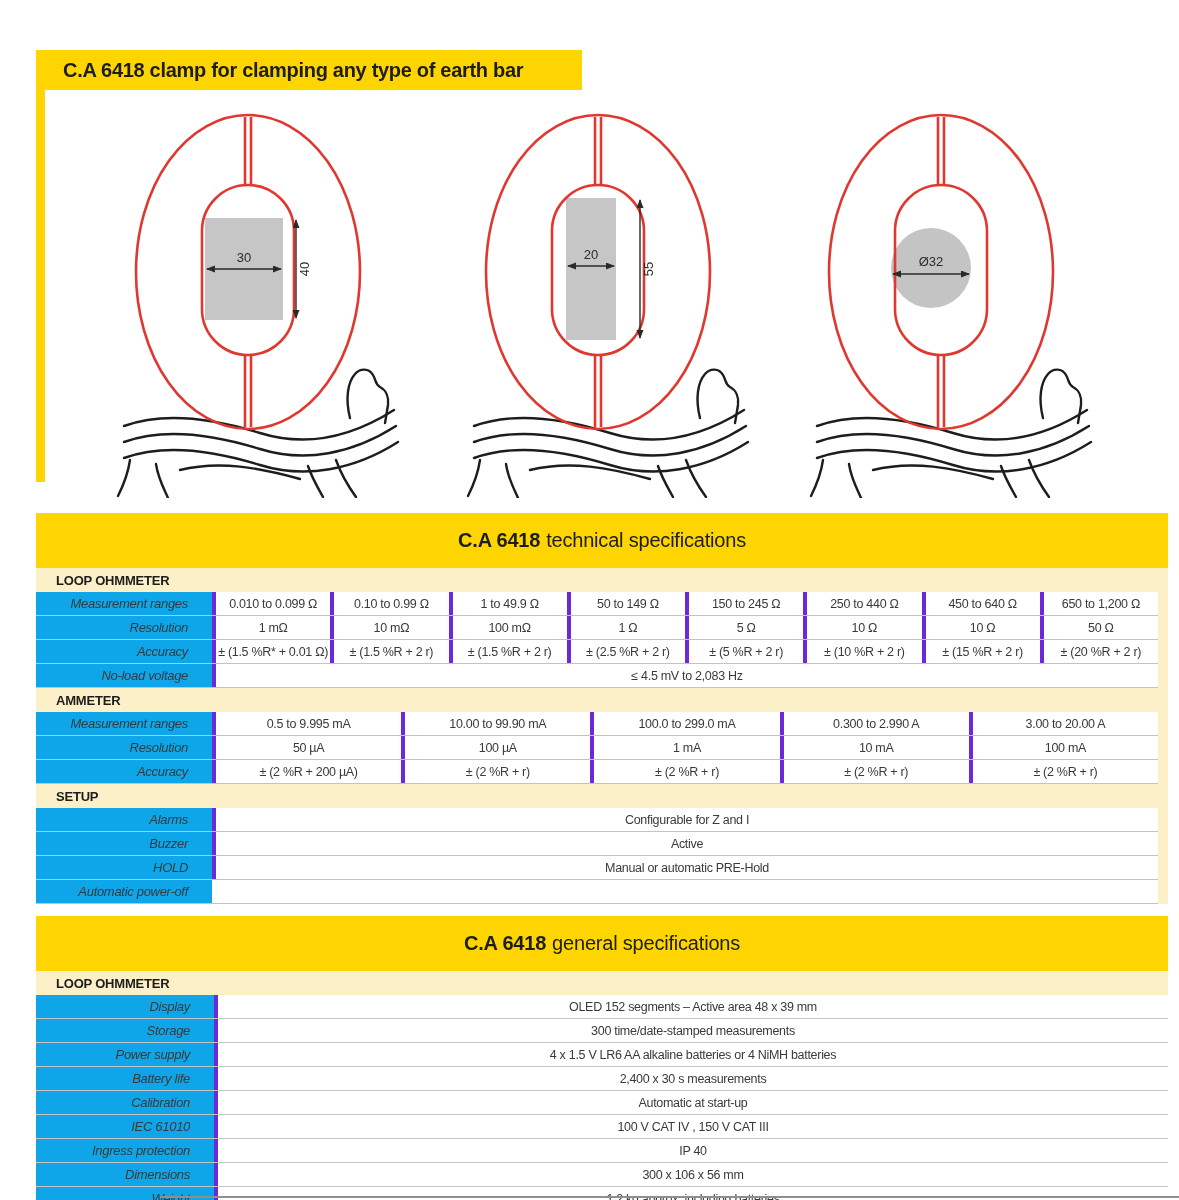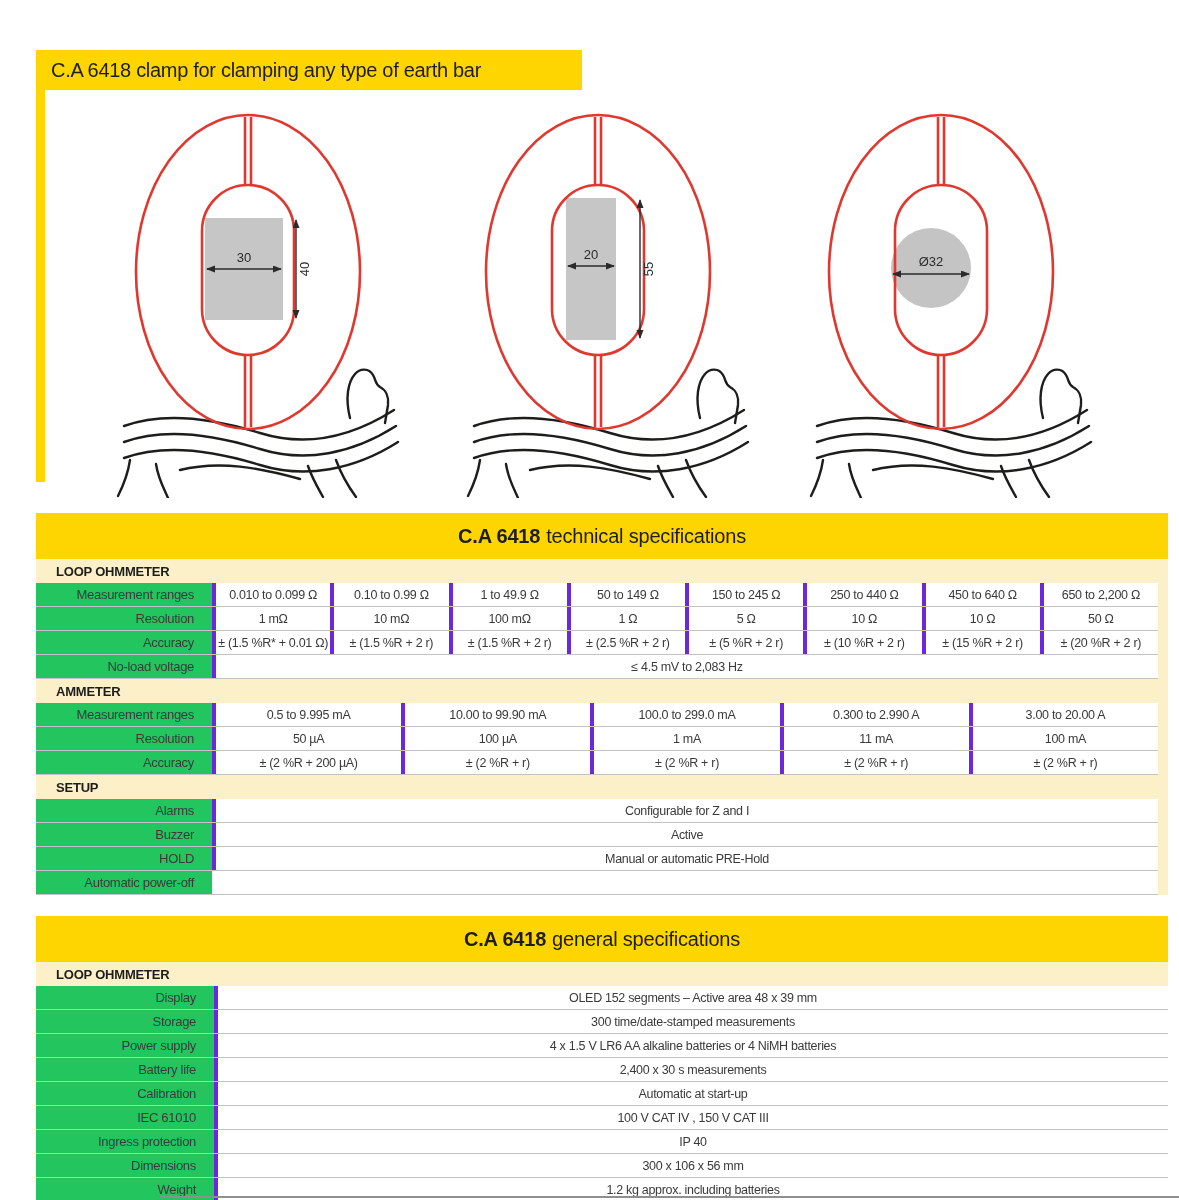--- a/index.html
+++ b/index.html
@@ -4,41 +4,41 @@
 <style>
   html,body{margin:0;padding:0;background:#fff;}
   .page{
     position:relative;width:1179px;height:1200px;overflow:hidden;background:#fff;
     font-family:"Liberation Sans",sans-serif;color:#2b2b2b;
   }
   
   .accent-bar{position:absolute;left:36px;top:50px;width:9px;height:432px;background:var(--yellow);}
   .header-banner{
     position:absolute;left:36px;top:50px;width:546px;height:40px;background:var(--yellow);
-    display:flex;align-items:center;padding-left:15px;box-sizing:border-box;
-    font-size:20px;font-weight:normal;color:#1d1d1b;letter-spacing:-0.3px;
+    display:flex;align-items:center;padding-left:27px;box-sizing:border-box;
+    font-size:20px;font-weight:bold;color:#1d1d1b;letter-spacing:-0.3px;
   }
   
   .clamp{position:absolute;width:290px;height:390px;}
   .clamp text{font-family:"Liberation Sans",sans-serif;font-size:13px;fill:#2a2a2a;}
   
   .spec-table{position:absolute;left:36px;width:1132px;}
   .table-title{
-    height:46px;background:var(--yellow);display:flex;align-items:center;justify-content:center;
+    height:55px;background:var(--yellow);display:flex;align-items:center;justify-content:center;
     font-size:20px;color:#1d1d1b;letter-spacing:-0.2px;
   }
   .table-title b{margin-right:6px;}
   .band{
     height:24px;background:var(--pale);display:flex;align-items:center;
     padding-left:20px;font-size:13px;font-weight:bold;color:#1d1d1b;letter-spacing:-0.2px;
   }
   .row{display:flex;height:24px;background:#fff;border-bottom:1px solid #c3c3c3;box-sizing:border-box;}
   .row .label{
-    width:176px;flex:none;background:#22c55e;display:flex;align-items:center;justify-content:flex-end;
-    padding-right:18px;box-sizing:border-box;font-size:13px;color:#3a3a3a;letter-spacing:-0.3px;
+    width:176px;flex:none;background:#0ea5e9;display:flex;align-items:center;justify-content:flex-end;
+    padding-right:24px;box-sizing:border-box;font-size:13px;color:#3a3a3a;letter-spacing:-0.3px;font-style:italic;
   }
   .general .row .label{width:178px;text-align:center;}
   .row .cell{
     flex:1;display:flex;align-items:center;justify-content:center;border-left:4px solid #6d28d9;
     font-size:12.5px;color:#3a3a3a;letter-spacing:-0.3px;white-space:nowrap;overflow:hidden;
   }
   #tech-body{background:var(--pale);}
   .tech .row{margin-right:10px;}
   
   .footnote{position:absolute;left:40px;top:1186px;font-size:10px;color:#555;letter-spacing:-0.2px;margin-top:31px;}
@@ -151,21 +151,21 @@
         <div class="band">LOOP OHMMETER</div>
         <div class="row">
           <div class="label">Measurement ranges</div>
           <div class="cell">0.010 to 0.099 Ω</div>
           <div class="cell">0.10 to 0.99 Ω</div>
           <div class="cell">1 to 49.9 Ω</div>
           <div class="cell">50 to 149 Ω</div>
           <div class="cell">150 to 245 Ω</div>
           <div class="cell">250 to 440 Ω</div>
           <div class="cell">450 to 640 Ω</div>
-          <div class="cell">650 to 2,200 Ω</div>
+          <div class="cell">650 to 1,200 Ω</div>
         </div>
         <div class="row">
           <div class="label">Resolution</div>
           <div class="cell">1 mΩ</div>
           <div class="cell">10 mΩ</div>
           <div class="cell">100 mΩ</div>
           <div class="cell">1 Ω</div>
           <div class="cell">5 Ω</div>
           <div class="cell">10 Ω</div>
           <div class="cell">10 Ω</div>
@@ -193,21 +193,21 @@
           <div class="cell">10.00 to 99.90 mA</div>
           <div class="cell">100.0 to 299.0 mA</div>
           <div class="cell">0.300 to 2.990 A</div>
           <div class="cell">3.00 to 20.00 A</div>
         </div>
         <div class="row">
           <div class="label">Resolution</div>
           <div class="cell">50 µA</div>
           <div class="cell">100 µA</div>
           <div class="cell">1 mA</div>
-          <div class="cell">11 mA</div>
+          <div class="cell">10 mA</div>
           <div class="cell">100 mA</div>
         </div>
         <div class="row">
           <div class="label">Accuracy</div>
           <div class="cell">± (2 %R + 200 µA)</div>
           <div class="cell">± (2 %R + r)</div>
           <div class="cell">± (2 %R + r)</div>
           <div class="cell">± (2 %R + r)</div>
           <div class="cell">± (2 %R + r)</div>
         </div>

